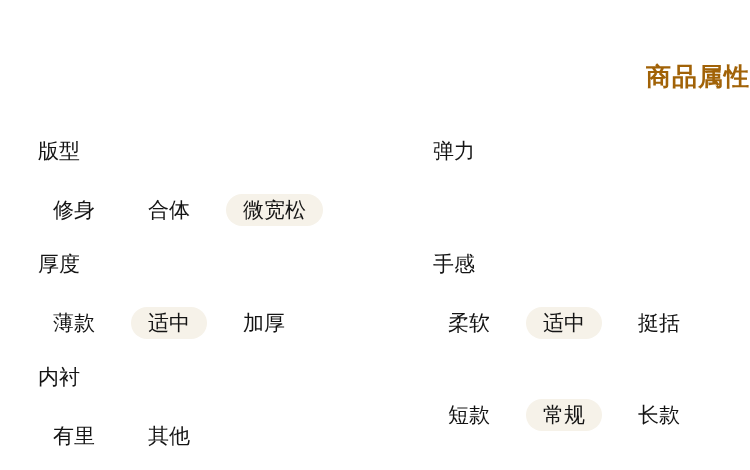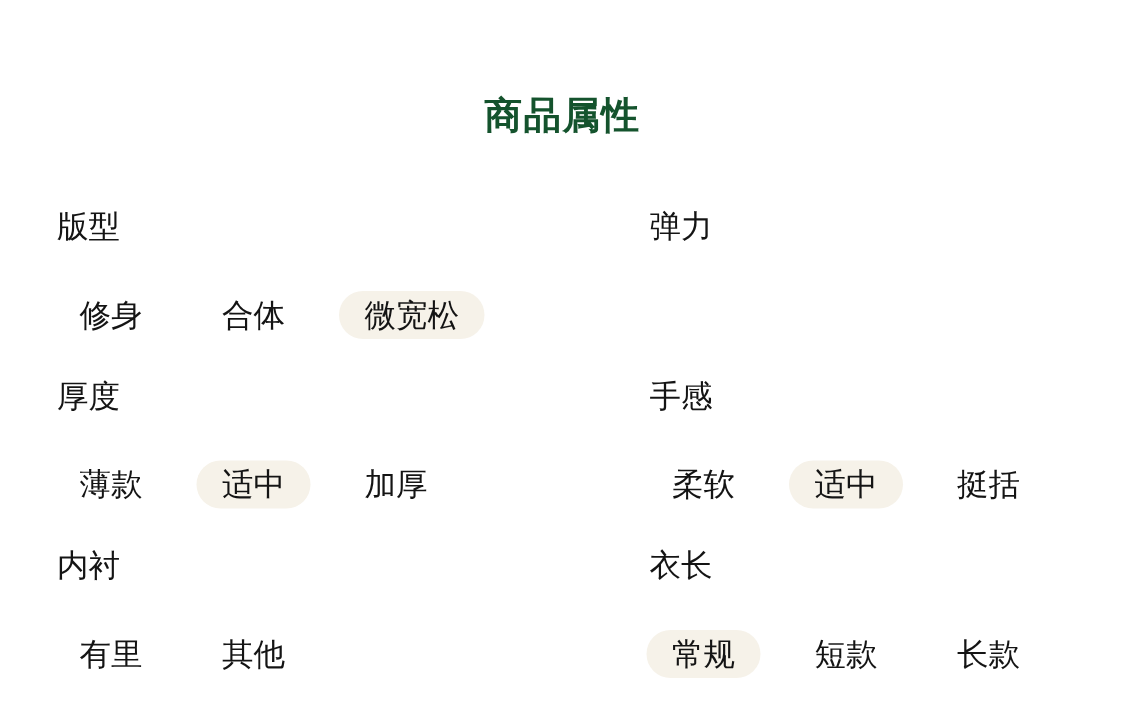--- a/index.html
+++ b/index.html
@@ -13,25 +13,25 @@
     position: relative;
     width: 750px; height: 470px;
     background: #ffffff;
     overflow: hidden;
     --pill-bg: #f6f2e9;
     --text: #141414;
   }
   .page-title {
     position: absolute;
     top: 60px; left: 0; width: 100%;
-    text-align: center;
+    text-align: right;
     font-size: 25px;
     font-weight: 600;
     letter-spacing: 1px;
-    color: #14532d;
+    color: #a16207;
   }
   .groups {
     position: absolute;
     top: 141px; left: 36px; right: 0;
     display: grid;
     grid-template-columns: 395px auto;
     row-gap: 28px;
   }
   .group-label {
     margin-left: 2px;
@@ -102,22 +102,21 @@
 
     <section class="group">
       <div class="group-label">内衬</div>
       <div class="options">
         <span class="option">有里</span>
         <span class="option">其他</span>
       </div>
     </section>
 
     <section class="group">
-      <div class="group-label">衣长</div>
       <div class="options">
+        <span class="option">短款</span>
         <span class="option selected">常规</span>
-        <span class="option">短款</span>
         <span class="option">长款</span>
       </div>
     </section>
 
   </div>
 </div>
 
 </body></html>

